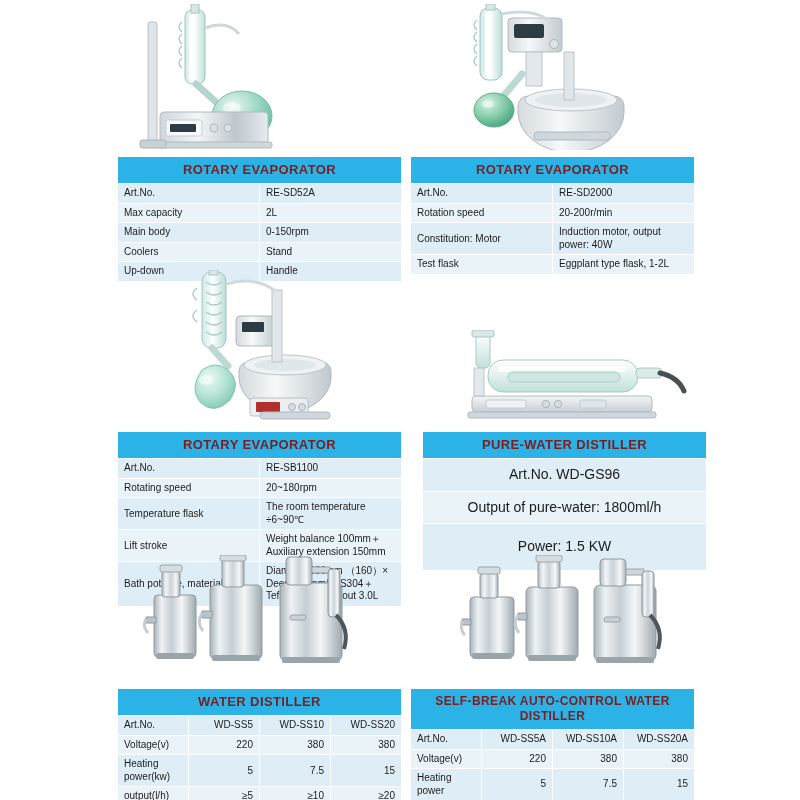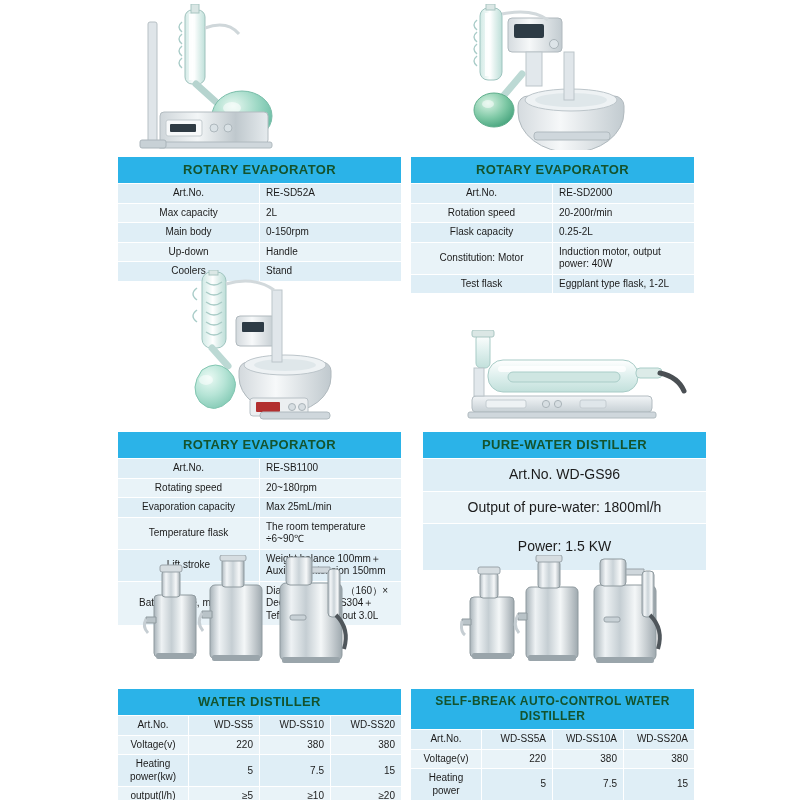--- a/index.html
+++ b/index.html
@@ -17,39 +17,39 @@
 
   .photo { position: absolute; }
 
   .tbl {
     width: 100%;
     border-collapse: collapse;
     table-layout: fixed;
   }
   .tbl .hdr td {
     background: #2bb3e8;
-    color: #14532d;
+    color: #7f1d1d;
     text-align: center;
     font-weight: bold;
     font-size: 13px;
     letter-spacing: .4px;
     padding: 5px 2px;
     border: 1px solid #ffffff;
   }
   .tbl td {
     border: 1px solid #ffffff;
     background: #e9f3f8;
     font-size: 10px;
     padding: 3px 6px;
     color: #1b1b1b;
     line-height: 1.25;
   }
   .tbl tr:nth-child(even) td { background: #dfeef6; }
   .tbl .hdr td { background: #2bb3e8; }
-  .tbl td.k { width: 40%; text-align: center; }
+  .tbl td.k { width: 40%; }
   .tbl td.ctr { text-align: right; }
 
   
   .tbl4 td { font-size: 10px; }
   .tbl4 td.k { width: 34%; }
 
   
   .tblc td { text-align: center; font-size: 14px; padding: 7px 4px; }
 
   
@@ -163,48 +163,44 @@
           </tr>
       <tr>
         <td class="k">Max  capacity</td>
         <td>2L</td>
           </tr>
       <tr>
         <td class="k">Main body</td>
         <td>0-150rpm</td>
           </tr>
       <tr>
+        <td class="k">Coolers</td>
+        <td>Stand</td>
+          </tr>
+      <tr>
         <td class="k">Up-down</td>
         <td>Handle</td>
           </tr>
-      <tr>
-        <td class="k">Coolers</td>
-        <td>Stand</td>
-          </tr>
     </tbody>
       </table>
   </div>
 
   <div class="block" style="left:410px; top:156px; width:285px;">
     <table class="tbl">
       <tbody>
           <tr class="hdr">
             <td colspan="2">ROTARY EVAPORATOR</td>
           </tr>
       <tr>
         <td class="k">Art.No.</td>
         <td>RE-SD2000</td>
           </tr>
       <tr>
         <td class="k">Rotation speed</td>
         <td>20-200r/min</td>
-          </tr>
-      <tr>
-        <td class="k">Flask capacity</td>
-        <td>0.25-2L</td>
           </tr>
       <tr>
         <td class="k">Constitution: Motor</td>
         <td>Induction motor, output power: 40W</td>
           </tr>
       <tr>
         <td class="k">Test  flask</td>
         <td>Eggplant type flask, 1-2L</td>
           </tr>
     </tbody>
@@ -301,24 +297,20 @@
           <tr class="hdr">
             <td colspan="2">ROTARY EVAPORATOR</td>
           </tr>
       <tr>
         <td class="k">Art.No.</td>
         <td>RE-SB1100</td>
           </tr>
       <tr>
         <td class="k">Rotating speed</td>
         <td>20~180rpm</td>
-          </tr>
-      <tr>
-        <td class="k">Evaporation capacity</td>
-        <td>Max 25mL/min</td>
           </tr>
       <tr>
         <td class="k">Temperature flask</td>
         <td>The room temperature ÷6~90℃</td>
           </tr>
       <tr>
         <td class="k">Lift stroke</td>
         <td>Weight balance 100mm＋Auxiliary extension 150mm</td>
           </tr>
       <tr>

